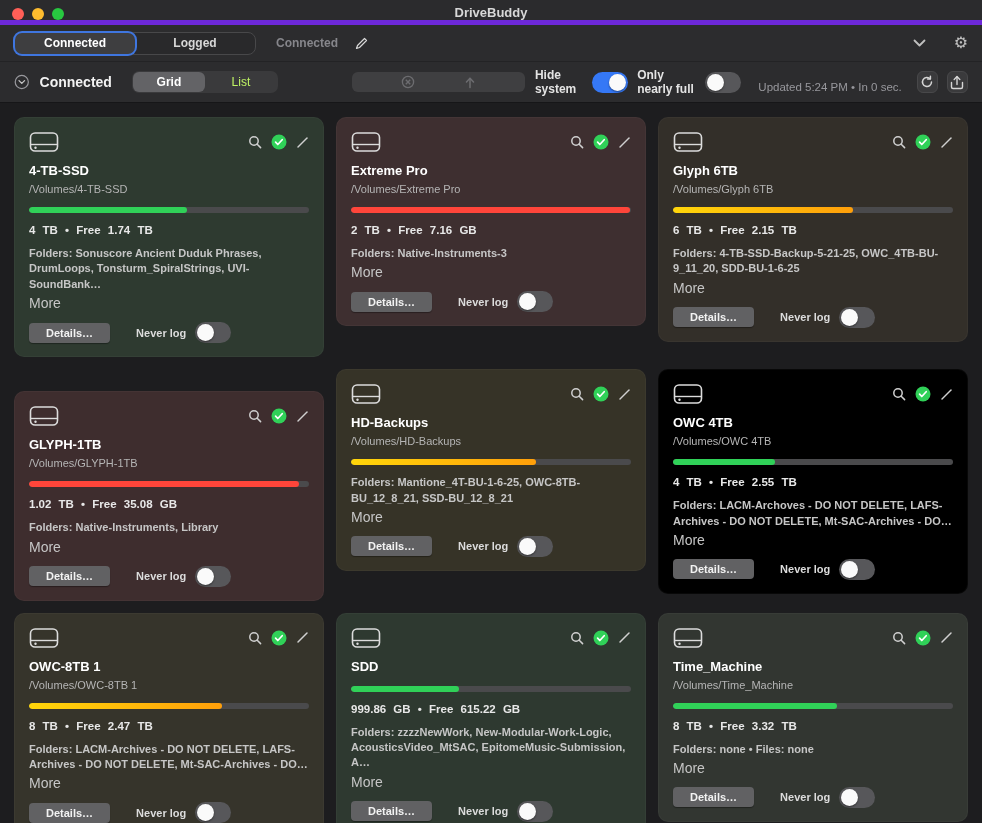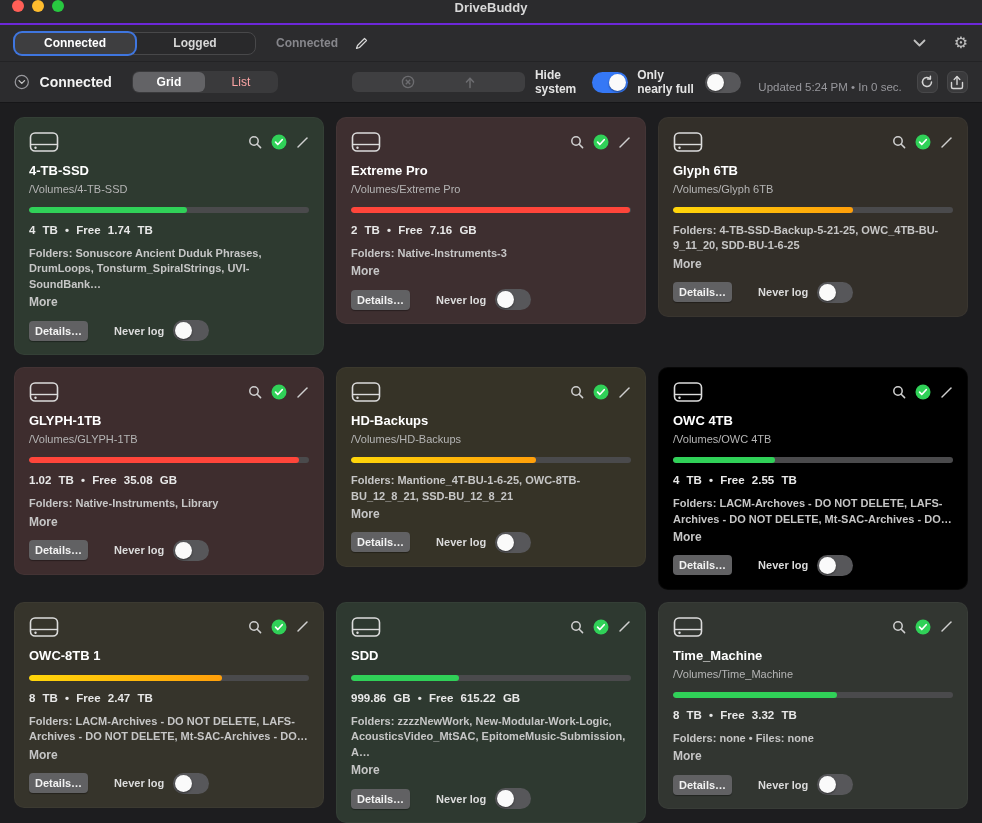--- a/index.html
+++ b/index.html
@@ -1,39 +1,39 @@
 <!DOCTYPE html>
 <html><head>
 <meta charset="utf-8">
 <style>
   *{margin:0;padding:0;box-sizing:border-box}
   html,body{width:982px;height:823px;overflow:hidden}
   body{background:#1d1d1f;color:#e8e8e8;font-family:"Liberation Sans",sans-serif}
 
   
-  .titlebar{height:25px;background:#2b2b2d;display:flex;align-items:flex-start;position:relative;border-bottom:2px solid #6d28d9}
+  .titlebar{height:25px;background:#2b2b2d;display:flex;align-items:flex-end;position:relative;border-bottom:5px solid #6d28d9}
   .traffic{display:flex;gap:8px;padding-left:12px;z-index:2}
   .dot{width:12px;height:12px;border-radius:50%;display:inline-block}
   .dot.red{background:#ff5f57}.dot.yellow{background:#febc2e}.dot.green{background:#28c840}
   .win-title{position:absolute;left:0;right:0;text-align:center;font-size:13px;font-weight:700;color:#d8d8d8}
 
   
   .toolbar1{height:37px;background:#2c2c2e;display:flex;align-items:center;padding:0 14px;gap:16px;border-bottom:1px solid #232325}
   .seg-main{display:flex;background:#29292b;border:1px solid #48484a;border-radius:8px;height:23px;align-items:stretch}
   .seg-main .seg{min-width:120px;font-size:12px;font-weight:600;color:#d8d8d8;background:transparent;border:none;border-radius:7px;font-family:inherit;cursor:pointer}
   .seg-main .seg.selected{background:#3e3e40;box-shadow:0 0 0 2px #3f76e0;color:#fff}
   .ghost-label{color:#86868b;font-size:12px;font-weight:600;margin-left:4px}
   .tb-right{margin-left:auto;display:flex;align-items:center;gap:28px}
   .gear{font-size:16px;color:#bfbfbf;line-height:1;cursor:pointer}
 
   
   .toolbar2{height:41px;background:#2c2c2e;display:flex;align-items:center;padding:0 14px;gap:10px;border-bottom:1px solid #161618}
   .section-title{font-size:14px;font-weight:700;color:#f2f2f2;margin-right:10px}
   .seg-view{display:flex;background:#3a3a3c;border-radius:7px;padding:1px;height:22px}
-  .seg-view .seg{min-width:72px;font-size:12px;color:#fca5a5;background:transparent;border:none;border-radius:6px;font-family:inherit;cursor:pointer}
+  .seg-view .seg{min-width:72px;font-size:12px;color:#bef264;background:transparent;border:none;border-radius:6px;font-family:inherit;cursor:pointer}
   .seg-view .seg.selected{background:#636366;color:#fff;font-weight:600}
   .disabled-bar{width:200px;height:20px;border-radius:6px;background:#505052;opacity:.55;display:flex;align-items:center;justify-content:space-evenly;margin-left:64px}
   .right-cluster{margin-left:auto;display:flex;align-items:center;gap:9px}
   .toggle-label{font-size:12px;font-weight:600;color:#e4e4e4}
   .updated{font-size:11.5px;color:#98989d;margin:10px 6px 0 8px;white-space:nowrap}
   .icon-btn{width:30px;height:22px;border-radius:6px;background:#3a3a3c;border:1px solid #48484a;display:flex;align-items:center;justify-content:center;cursor:pointer}
 
   
   .toggle{width:36px;height:21px;border-radius:11px;background:#57575a;position:relative;display:inline-block;flex:none;cursor:pointer}
   .toggle .knob{position:absolute;top:2px;left:2px;width:17px;height:17px;border-radius:50%;background:#fafafa;box-shadow:0 1px 2px rgba(0,0,0,.45)}
@@ -44,23 +44,23 @@
   .grid{display:grid;grid-template-columns:repeat(3,1fr);gap:12px;padding:14px;align-items:start}
   .card{border-radius:10px;padding:13px 14px;border:1px solid rgba(255,255,255,.03)}
   .card-head{display:flex;align-items:center}
   .head-actions{margin-left:auto;display:flex;align-items:center;gap:9px}
   .drive-name{font-size:13px;font-weight:700;color:#fff;margin-top:10px}
   .drive-path{font-size:11px;color:#b5b5b5;margin-top:5px}
   .bar{height:6px;border-radius:3px;background:#4a4a4c;margin-top:12px;overflow:hidden}
   .bar-fill{height:100%;border-radius:3px}
   .cap-line{font-size:11.5px;font-weight:700;color:#e8e8e8;margin-top:11px;word-spacing:4px}
   .folders{font-size:11px;font-weight:600;color:#c6c6c6;margin-top:10px;line-height:1.4}
-  .more{font-size:12px;font-weight:700;color:#c6c6c6;margin-top:3px;cursor:pointer;width:max-content}
+  .more{font-size:14px;font-weight:400;color:#c6c6c6;margin-top:3px;cursor:pointer;width:max-content}
   .card-footer{display:flex;align-items:center;margin-top:11px}
-  .details-btn{background:#616163;border:none;border-radius:4px;color:#f2f2f2;font-size:11px;font-weight:700;padding:4px 6px;font-family:inherit;box-shadow:0 1px 1px rgba(0,0,0,.35);cursor:pointer}
+  .details-btn{background:#616163;border:none;border-radius:4px;color:#f2f2f2;font-size:11px;font-weight:700;padding:4px 17px;font-family:inherit;box-shadow:0 1px 1px rgba(0,0,0,.35);cursor:pointer}
   .never-log{font-size:11px;font-weight:600;color:#dcdcdc;margin-left:26px;margin-right:9px}
 </style>
 </head>
 <body>
 
 <div>
 
   <div class="titlebar">
     <div class="traffic">
       <span class="dot red"></span>
@@ -230,32 +230,33 @@
         <svg width="13" height="13" viewBox="0 0 13 13">
           <line x1="2" y1="11" x2="11" y2="2" stroke="#d0d0d0" stroke-width="1.5" stroke-linecap="round"></line>
         </svg>
       </div>
     </div>
     <div class="drive-name">Glyph 6TB</div>
     <div class="drive-path">/Volumes/Glyph 6TB</div>
     <div class="bar">
           <div class="bar-fill" style="width: 64.2%; background: linear-gradient(90deg, rgb(255, 214, 10), rgb(255, 159, 10));"></div>
         </div>
+    <div class="cap-line">6 TB • Free 2.15 TB</div>
     <div class="folders">Folders: 4-TB-SSD-Backup-5-21-25, OWC_4TB-BU-9_11_20, SDD-BU-1-6-25</div>
     <div class="more">More</div>
     <div class="card-footer">
       <button class="details-btn">Details…</button>
       <span class="never-log">Never log</span>
       <span class="toggle">
             <span class="knob"></span>
           </span>
     </div>
   </div>
 
-  <div class="card" style="background: rgb(62, 45, 46);">
+  <div class="card" style="background: rgb(62, 45, 46); margin-top: 22px;">
     <div class="card-head">
       <svg width="30" height="22" viewBox="0 0 30 22">
         <rect x="1.5" y="2" width="27" height="18" rx="4.5" fill="none" stroke="#dcdcdc" stroke-width="1.6"></rect>
         <line x1="1.5" y1="13.5" x2="28.5" y2="13.5" stroke="#dcdcdc" stroke-width="1.4"></line>
         <circle cx="6.5" cy="16.7" r="1.2" fill="#dcdcdc"></circle>
       </svg>
       <div class="head-actions">
         <svg width="14" height="14" viewBox="0 0 14 14">
           <circle cx="6" cy="6" r="4.2" fill="none" stroke="#d0d0d0" stroke-width="1.5"></circle>
           <line x1="9.2" y1="9.2" x2="12.6" y2="12.6" stroke="#d0d0d0" stroke-width="1.5" stroke-linecap="round"></line>
@@ -376,20 +377,21 @@
         <svg width="16" height="16" viewBox="0 0 16 16">
           <circle cx="8" cy="8" r="7.5" fill="#30d158"></circle>
           <path d="M4.6 8.2l2.2 2.3 4.4-4.8" fill="none" stroke="#fff" stroke-width="1.7" stroke-linecap="round" stroke-linejoin="round"></path>
         </svg>
         <svg width="13" height="13" viewBox="0 0 13 13">
           <line x1="2" y1="11" x2="11" y2="2" stroke="#d0d0d0" stroke-width="1.5" stroke-linecap="round"></line>
         </svg>
       </div>
     </div>
     <div class="drive-name">OWC-8TB 1</div>
+    <div class="drive-path">/Volumes/OWC-8TB 1</div>
     <div class="bar">
           <div class="bar-fill" style="width: 69.1%; background: linear-gradient(90deg, rgb(255, 214, 10), rgb(255, 159, 10));"></div>
         </div>
     <div class="cap-line">8 TB • Free 2.47 TB</div>
     <div class="folders">Folders: LACM-Archives - DO NOT DELETE, LAFS-Archives - DO NOT DELETE, Mt-SAC-Archives - DO…</div>
     <div class="more">More</div>
     <div class="card-footer">
       <button class="details-btn">Details…</button>
       <span class="never-log">Never log</span>
       <span class="toggle">

